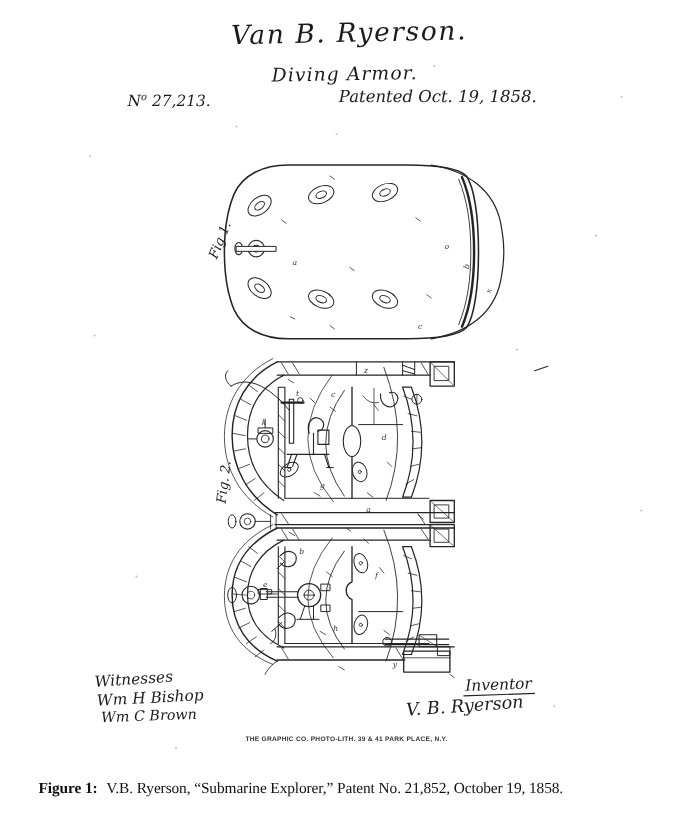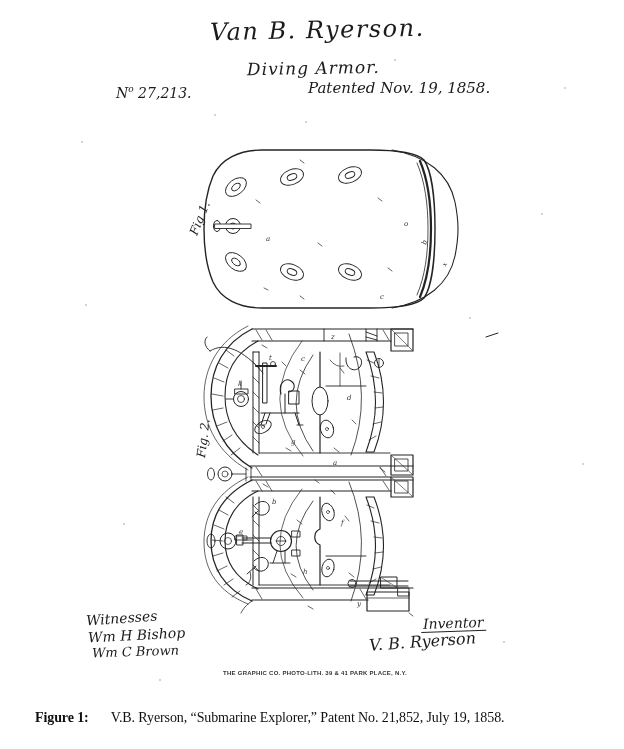--- a/index.html
+++ b/index.html
@@ -15,35 +15,35 @@
   .witness-heading{left:86px;top:610px;font-size:14px;transform:rotate(-4deg);}
   .witness-sig1{left:88px;top:627px;font-size:14px;transform:rotate(-3deg);}
   .witness-sig2{left:92px;top:644px;font-size:13px;transform:rotate(-2deg);}
   .inventor-heading{left:421px;top:615px;font-size:14px;transform:rotate(-2deg);
         border-bottom:1px solid #222;padding:0 2px;}
   .inventor-sig{left:369px;top:632px;font-size:16px;transform:rotate(-4deg);}
   .litho{left:315px;top:670px;transform:translateX(-50%);font-family:"Liberation Sans",sans-serif;
         font-size:6px;font-weight:bold;color:#333;letter-spacing:.25px;white-space:nowrap;}
   .caption{left:35px;top:710px;font-family:"Liberation Serif",serif;font-size:14px;
         letter-spacing:-0.1px;color:#101010;white-space:nowrap;}
-  .caption .cap-label{font-weight:bold;margin-right:22px;}
+  .caption .cap-label{font-weight:bold;margin-right:8px;}
   svg.drawing{position:absolute;left:0;top:0;}
   svg text{font-family:"DejaVu Serif",serif;font-style:italic;fill:#333;stroke:none;}
   .figlabel{font-size:12px;fill:#222;}
   .ref{font-size:7px;}
 </style>
 </head>
 <body>
 
 <div class="page">
 
   <div class="abs script header-name">Van B. Ryerson.</div>
   <div class="abs script header-title">Diving Armor.</div>
   <div class="abs script patent-number"><span>N</span><sup>o</sup><span> 27,213.</span></div>
-  <div class="abs script patent-date">Patented Nov. 19, 1858.</div>
+  <div class="abs script patent-date">Patented Oct. 19, 1858.</div>
 
   <svg class="drawing" width="624" height="749" viewBox="0 0 624 749">
     <g stroke="#242424" fill="none" stroke-linecap="round" stroke-linejoin="round">
 
       <g>
         <path d="M262,150 H370 C398,150 417,153 424,160 C431,170 435,196 435,229 C435,262 431,288 424,298 C417,305 398,308 370,308 H262 C239,308 221,299 213,282 C207,268 204,249 204,229 C204,209 207,190 213,176 C221,159 239,150 262,150 Z" stroke-width="1.4"></path>
         <path d="M420,161 C428,180 431,203 431,229 C431,255 428,278 420,297" stroke-width="2.2"></path>
         <path d="M417,163 C425,182 428,204 428,229 C428,254 425,276 417,295" stroke-width=".8"></path>
         <path d="M392,150 C427,156 449,174 455,202 C457,212 458,221 458,229 C458,237 457,246 455,256 C449,284 427,302 392,308" stroke-width="1.1"></path>
 
@@ -270,15 +270,15 @@
   </svg>
 
   <div class="abs script witness-heading">Witnesses</div>
   <div class="abs script witness-sig1">Wm H Bishop</div>
   <div class="abs script witness-sig2">Wm C Brown</div>
   <div class="abs script inventor-heading">Inventor</div>
   <div class="abs script inventor-sig">V. B. Ryerson</div>
 
   <div class="abs litho">THE GRAPHIC CO. PHOTO-LITH. 39 &amp; 41 PARK PLACE, N.Y.</div>
 
-  <div class="abs caption"><span class="cap-label">Figure 1:</span><span>V.B. Ryerson, “Submarine Explorer,” Patent No. 21,852, July 19, 1858.</span></div>
+  <div class="abs caption"><span class="cap-label">Figure 1:</span><span>V.B. Ryerson, “Submarine Explorer,” Patent No. 21,852, October 19, 1858.</span></div>
 
 </div>
 
 </body></html>

